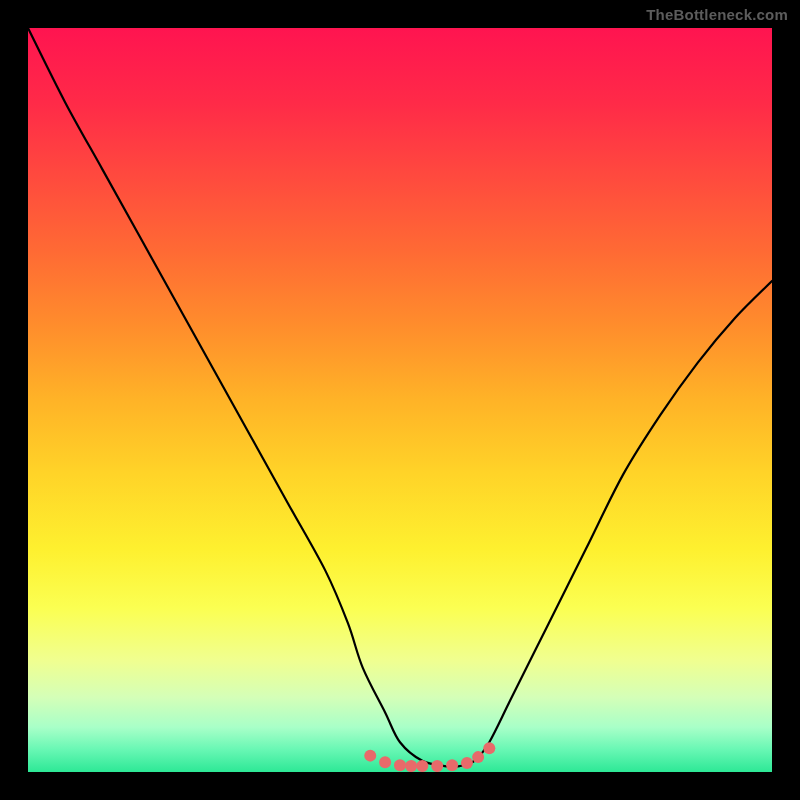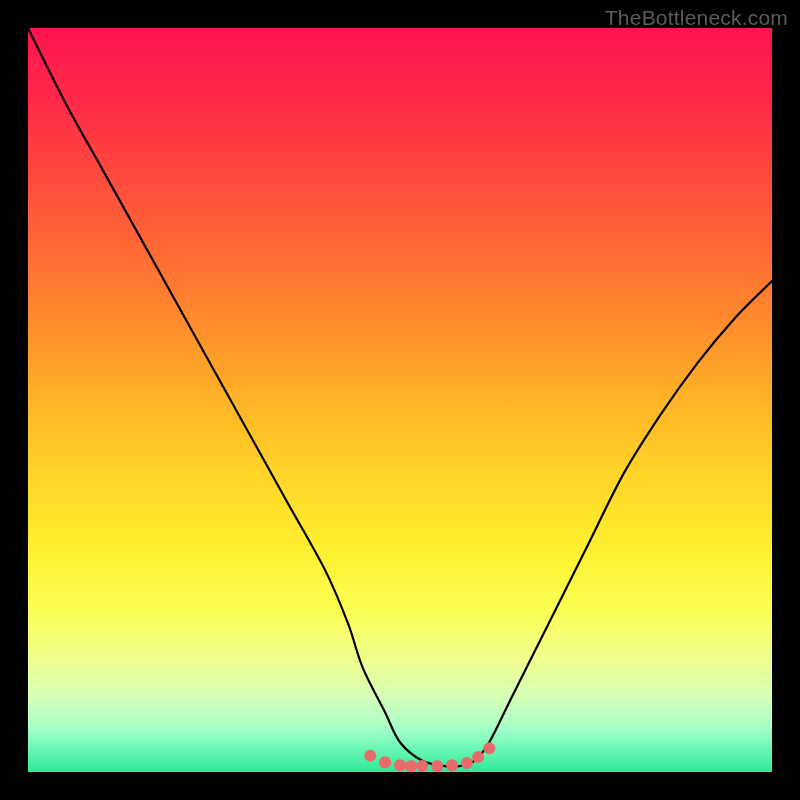--- a/index.html
+++ b/index.html
@@ -10,22 +10,22 @@
     background: #000;
     position: relative;
     overflow: hidden;
     font-family: Arial, sans-serif;
   }
   .watermark {
     position: absolute;
     top: 6px;
     right: 12px;
     color: #5c5c5c;
-    font-size: 21px;
-    font-weight: 400;
+    font-size: 15px;
+    font-weight: 700;
     z-index: 10;
     letter-spacing: 0.2px;
   }
   .plot-area {
     position: absolute;
     left: 28px;
     top: 28px;
     width: 744px;
     height: 744px;
   }

